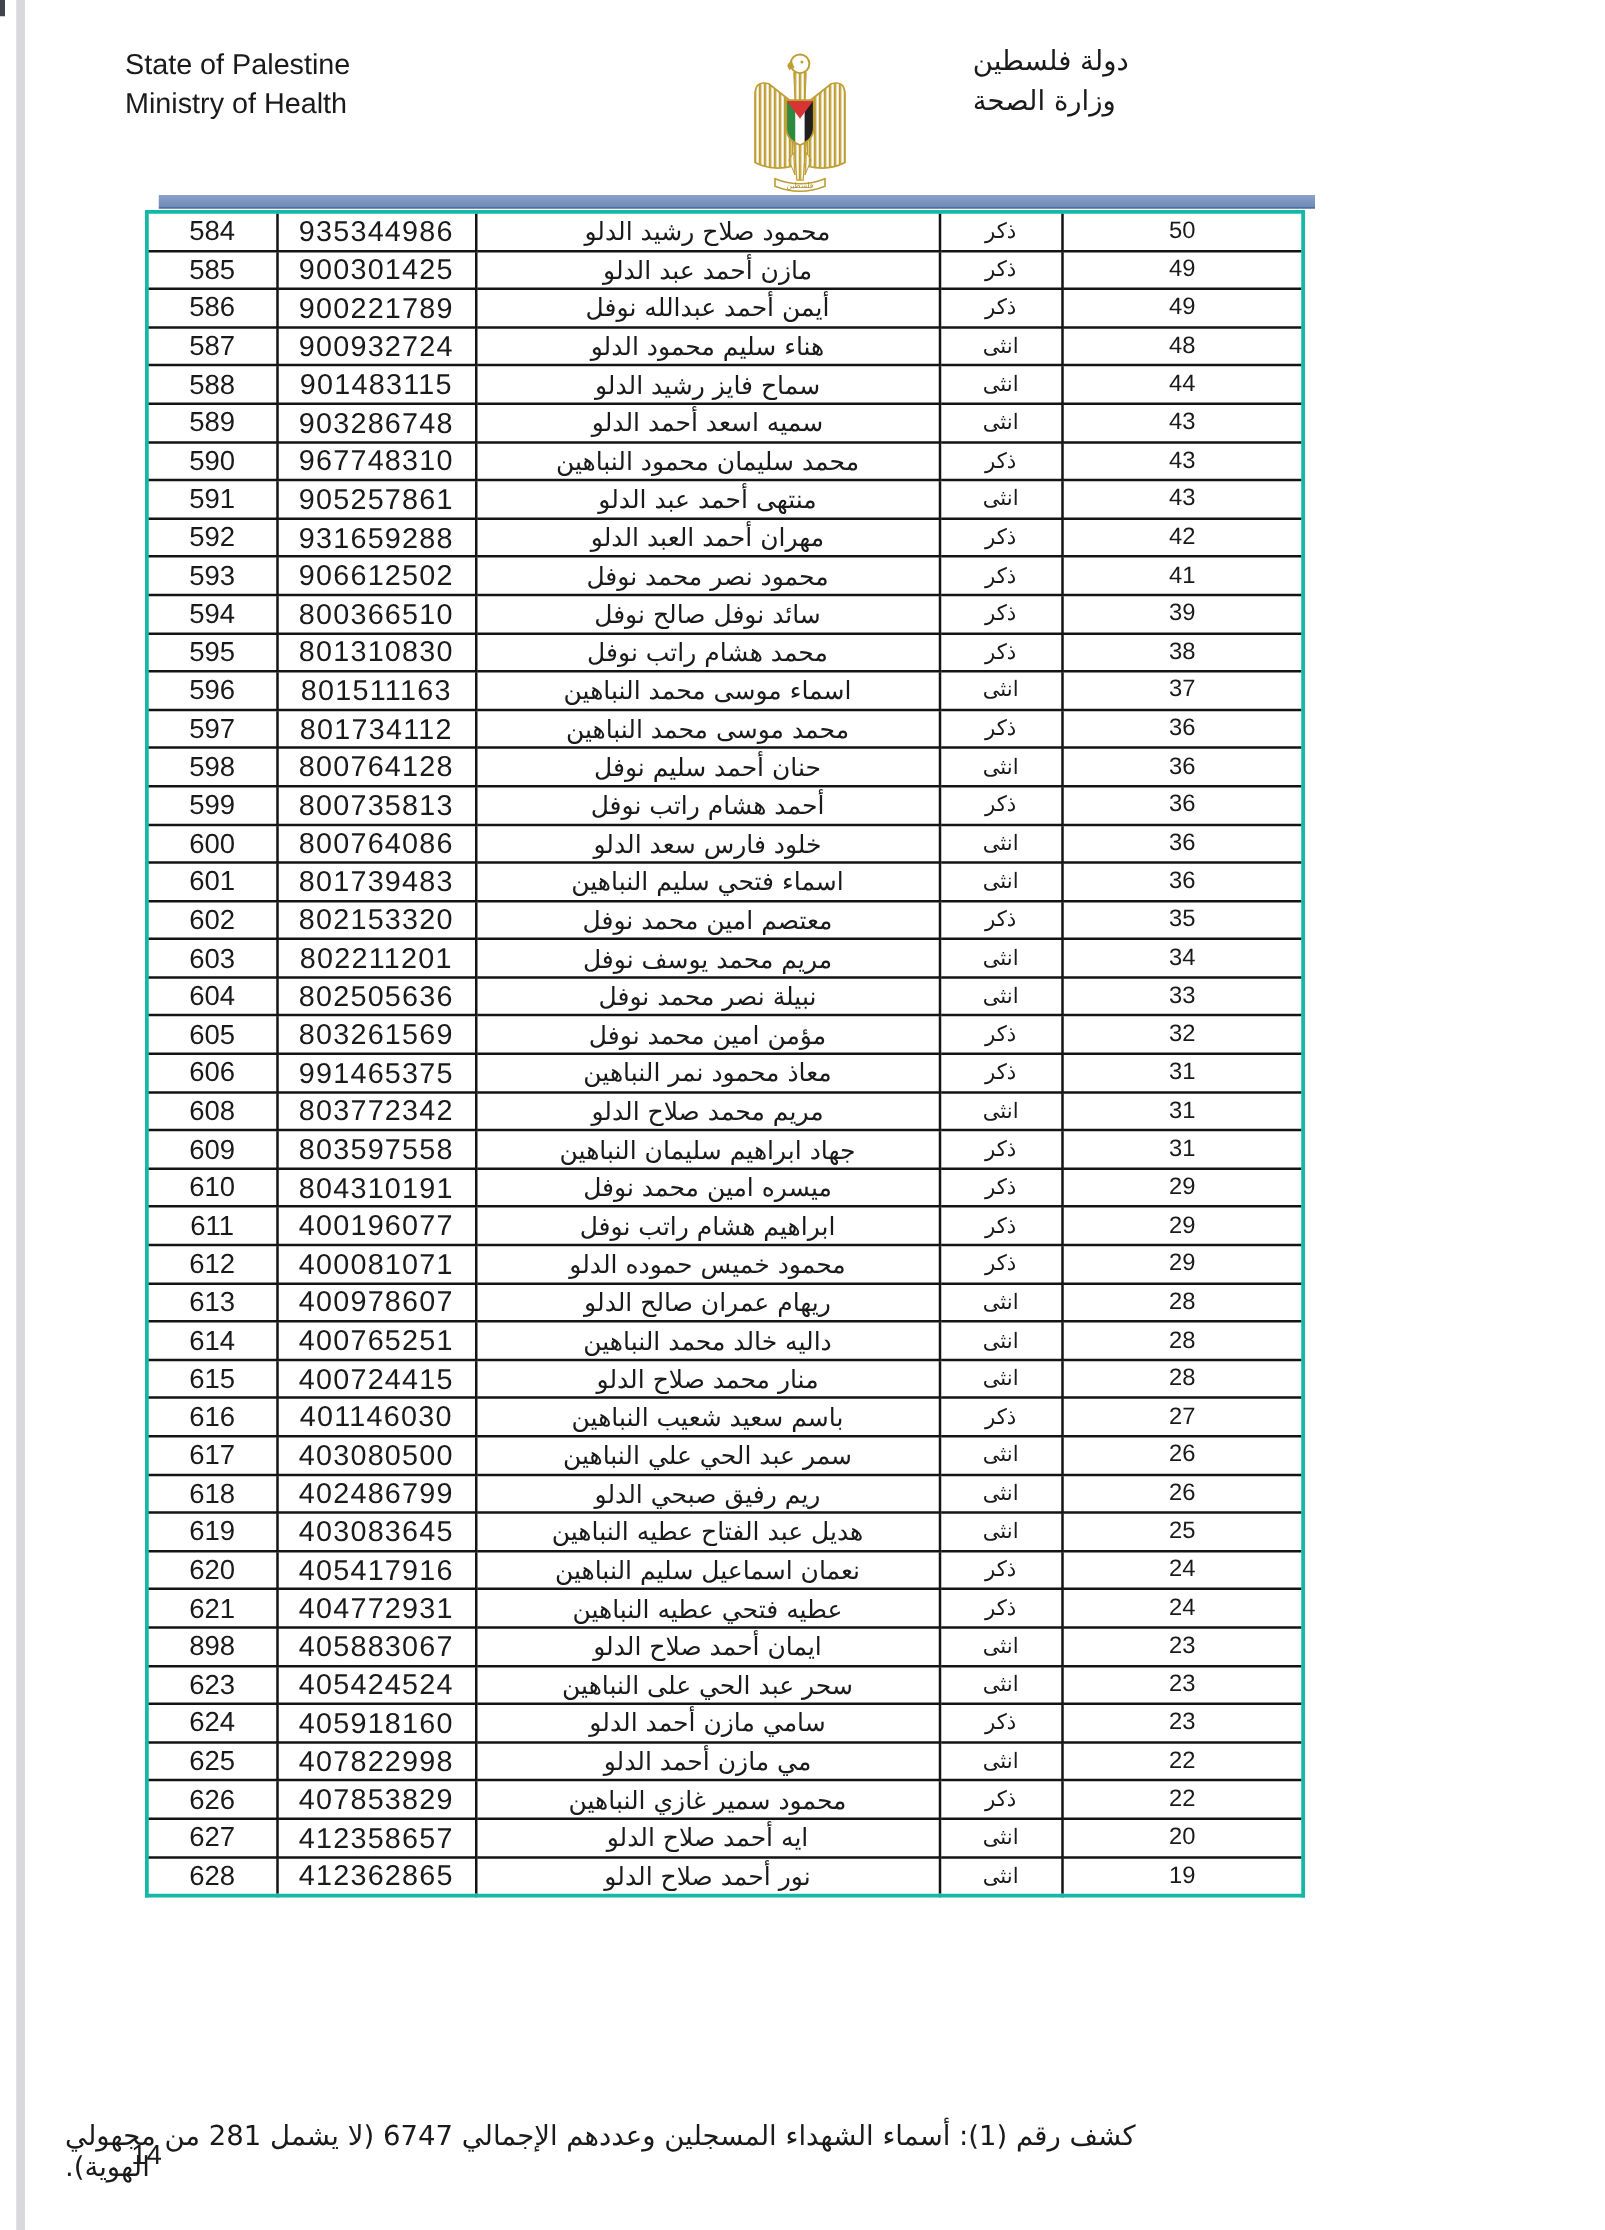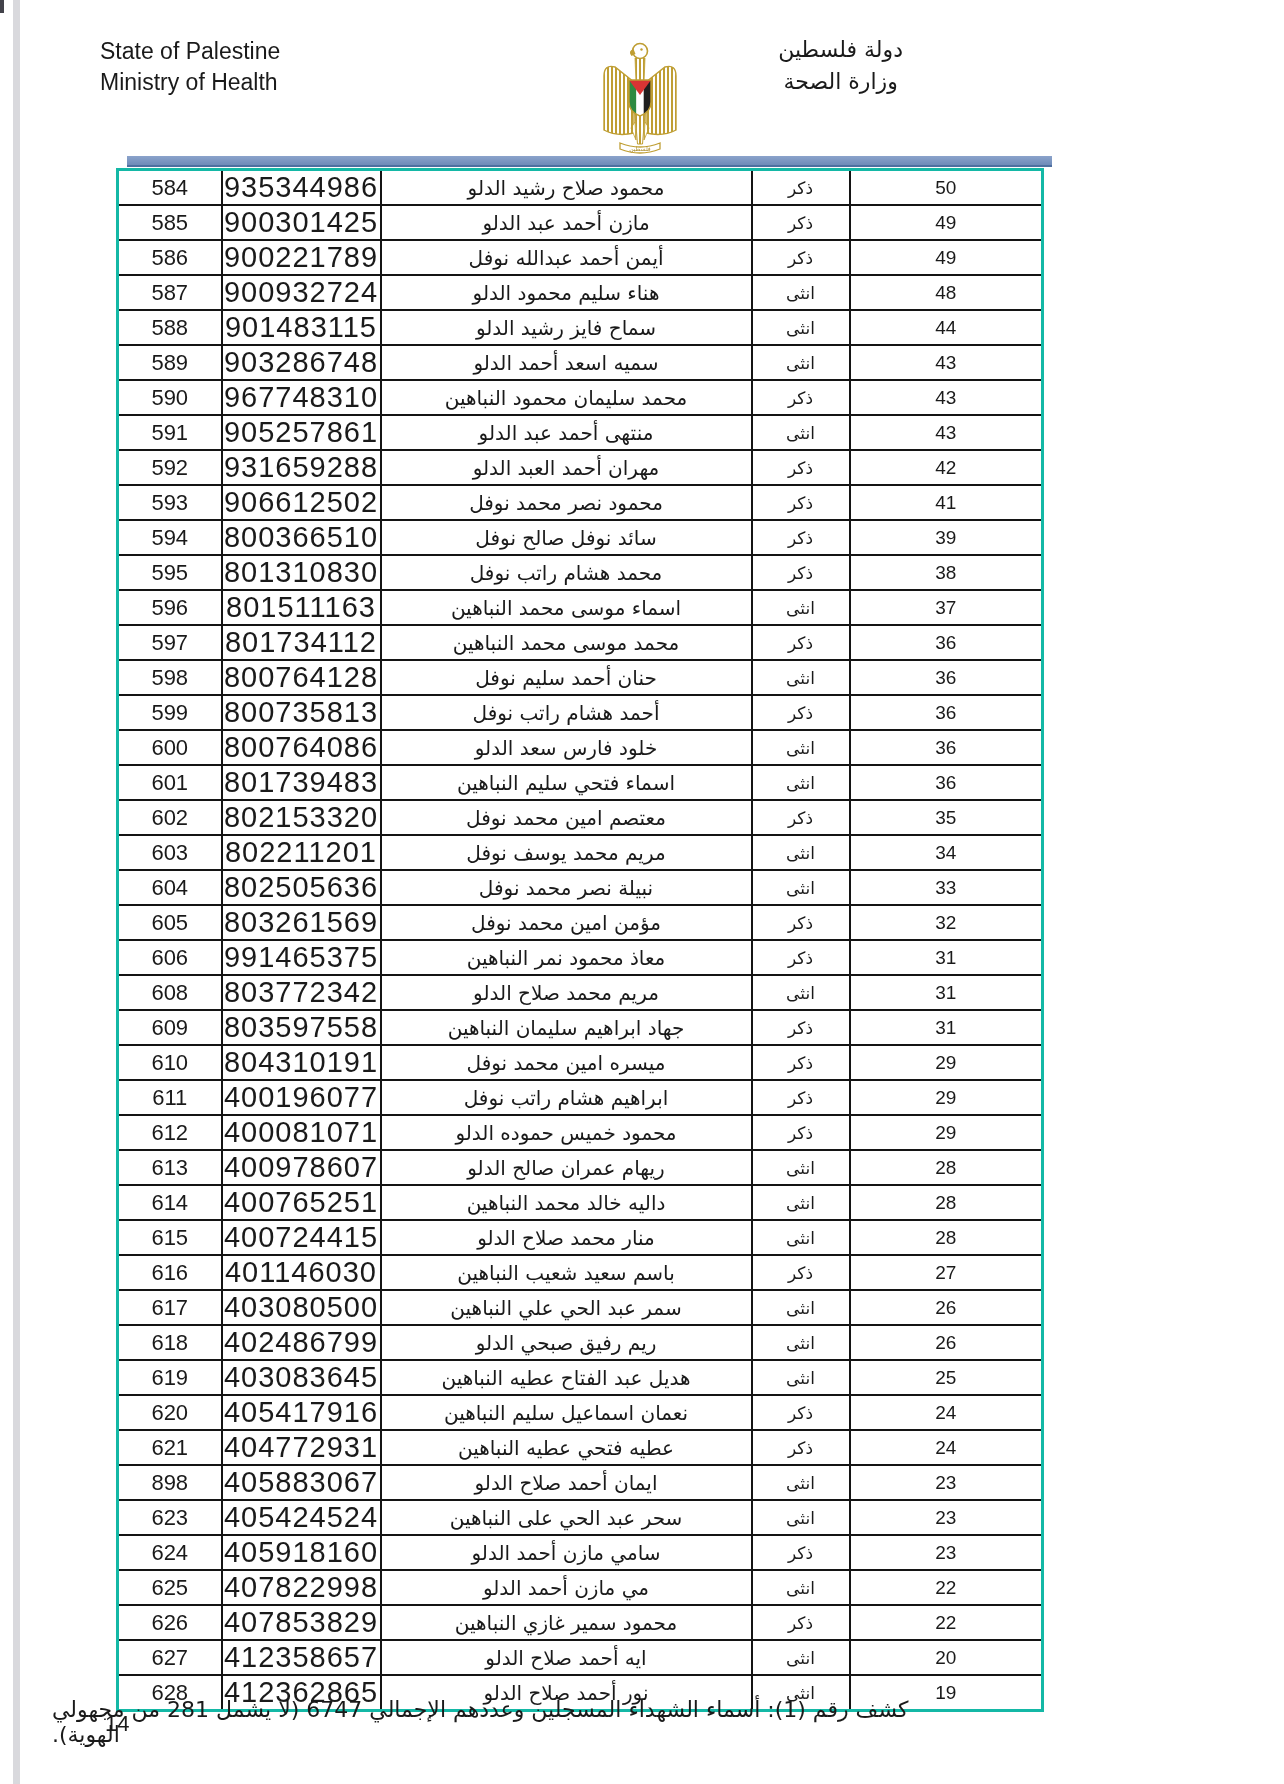--- a/index.html
+++ b/index.html
@@ -6,38 +6,38 @@
   .page{
     position:relative;width:1052px;height:1784px;background:#ffffff;
     font-family:"Liberation Sans",sans-serif;color:#1a1a1a;overflow:hidden;
   }
   .edge-left{position:absolute;left:13px;top:0;width:7px;height:1784px;background:#d9d9dd;}
   .edge-right{position:absolute;left:1271px;top:0;width:9px;height:1784px;background:#e8e8ec;}
   .corner-mark{position:absolute;left:0;top:0;width:4px;height:13px;background:#42424a;}
 
   .hdr-en{position:absolute;left:100px;top:36px;font-size:23px;line-height:31px;}
   .hdr-ar{position:absolute;right:149px;top:34px;font-size:22px;line-height:32px;
-          direction:rtl;text-align:center;font-family:"DejaVu Sans",sans-serif;}
+          direction:rtl;text-align:left;font-family:"DejaVu Sans",sans-serif;}
 
   .emblem{position:absolute;left:595px;top:36px;width:90px;height:122px;}
 
   .blue-bar{position:absolute;left:127px;top:156px;width:985px;height:9px;
             background:linear-gradient(#8ba3cb,#6f8bb9);border-bottom:2px solid #4e6fa0;}
 
   table.roster{
     position:absolute;left:116px;top:168px;width:925px;
     border-collapse:collapse;table-layout:fixed;
     border:3px solid #14b8a6;
   }
   table.roster td{
     border:2px solid #141414;padding:0;height:28.6px;
     text-align:center;vertical-align:middle;overflow:hidden;white-space:nowrap;
   }
   td.cell-serial{font-size:22px;}
-  td.cell-id{font-size:29px;letter-spacing:1px;}
+  td.cell-id{font-size:23px;letter-spacing:1px;}
   td.cell-name{font-size:20px;font-family:"DejaVu Sans",sans-serif;direction:rtl;}
   td.cell-gender{font-size:17px;font-family:"DejaVu Sans",sans-serif;direction:rtl;}
   td.cell-age{font-size:19px;}
 
   .page-number{position:absolute;left:105px;top:1711px;font-size:22px;}
   .foot-note{position:absolute;right:100px;top:1697px;width:900px;font-size:22px;
              direction:rtl;text-align:left;font-family:"DejaVu Sans",sans-serif;}
 </style>
 </head>
 <body>

